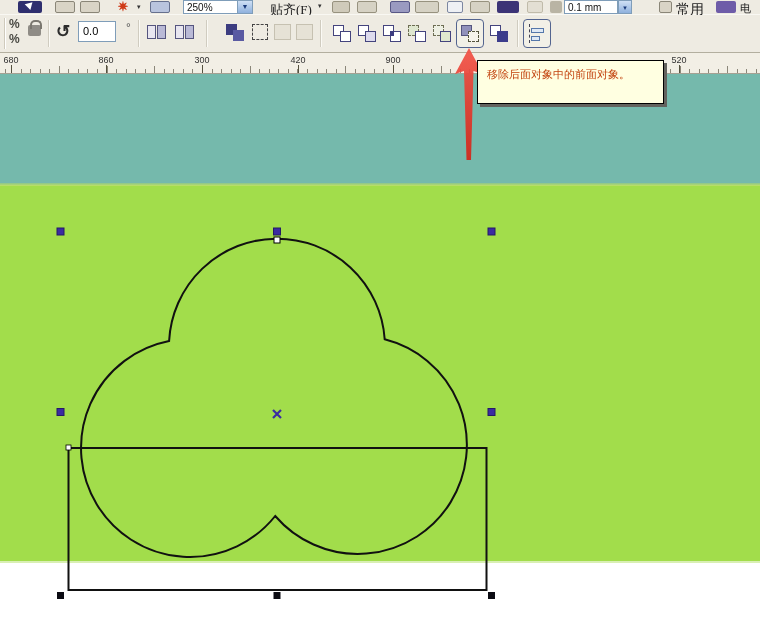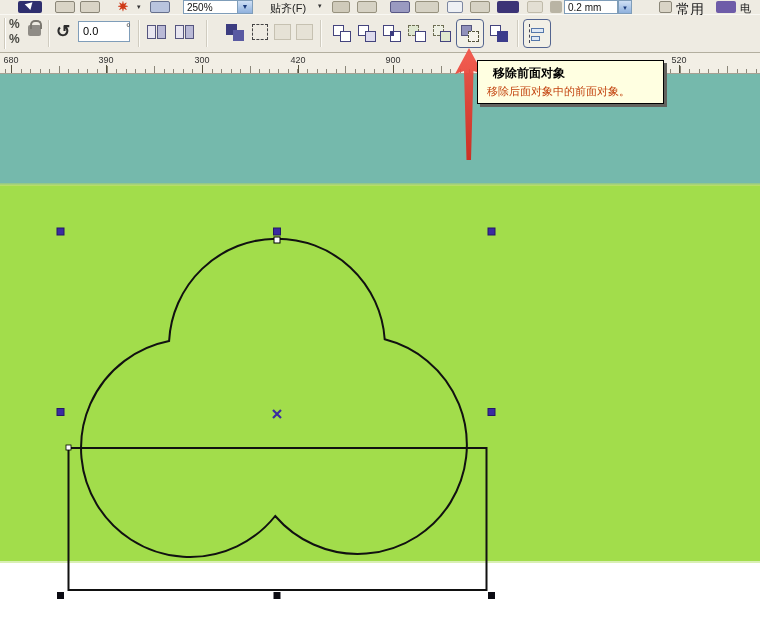--- a/index.html
+++ b/index.html
@@ -17,21 +17,21 @@
   .i-import { left:55px;  width:20px; background:#d9d4c6; border:1px solid #8a8678; }
   .i-export { left:80px;  width:20px; background:#d9d4c6; border:1px solid #8a8678; }
   .i-launch { left:110px; width:26px; background:transparent; color:#cf3a17; font-size:13px; line-height:11px; text-align:center; font-weight:bold;}
   .i-caret  { left:137px; width:8px; color:#333; font-size:7px; line-height:12px; }
   .i-pages  { left:150px; width:20px; background:#b9c4de; border:1px solid #66708e; }
   .zoom-combo { position:absolute; left:183px; top:0; width:70px; height:14px;
     background:#fff; border:1px solid #7f9db9; font-size:10px; line-height:13px; padding-left:3px; color:#111; }
   .zoom-dd { position:absolute; right:0; top:0; width:15px; height:12px;
     background:linear-gradient(#cfe0f5,#8fb1dd); border-left:1px solid #7f9db9;
     color:#1a3a7a; font-size:7px; text-align:center; line-height:12px; }
-  .snap-label { position:absolute; left:270px; top:1px; font-size:11px; color:#222; }
+  .snap-label { position:absolute; left:270px; top:1px; font-size:13px; color:#222;font-family:Liberation Serif, serif; }
   .snap-caret { position:absolute; left:318px; top:2px; font-size:7px; color:#333; }
   .i-opt  { left:332px; width:18px; background:#cfcaba; border:1px solid #97927f;}
   .i-a    { left:357px; width:20px; background:#d6d2c4; border:1px solid #97927f;}
   .i-b    { left:390px; width:20px; background:#9a9ac0; border:1px solid #585886;}
   .i-c    { left:415px; width:24px; background:#d6d2c4; border:1px solid #97927f;}
   .i-d    { left:447px; width:16px; background:#eef0f4; border:1px solid #7d87a0;}
   .i-e    { left:470px; width:20px; background:#d6d2c4; border:1px solid #97927f;}
   .i-m    { left:497px; width:22px; background:#3c3476; }
   .i-f    { left:527px; width:16px; background:#e3dfd3; border:1px solid #c0bbaa;}
   .i-pen  { left:550px; width:12px; background:#b9b4a4; }
@@ -52,21 +52,21 @@
     border-left:1px solid #cfcabc; border-right:1px solid #fff; }
   .sep { position:absolute; top:5px; bottom:5px; width:2px;
     border-left:1px solid #d0ccc0; border-right:1px solid #fbfaf5; }
   .pct { position:absolute; left:9px; font-size:12px; color:#4a4a44; font-weight:bold; }
   .pct1 { top:2px; } .pct2 { top:17px; }
   .lock-icon { position:absolute; left:28px; top:10px; width:13px; height:11px;
     background:#8f8c86; border-radius:2px; }
   .lock-icon::before { content:""; position:absolute; left:2px; top:-5px; width:8px; height:7px;
     border:2px solid #7a776f; border-bottom:none; border-radius:5px 5px 0 0; }
   .rot-icon { position:absolute; left:56px; top:6px; font-size:17px; color:#2c2c2c; font-weight:bold; }
-  .rot-input { position:absolute; left:78px; top:6px; width:52px; height:21px;
+  .rot-input { position:absolute; left:78px; top:6px; width:38px; height:21px;
     background:#fff; border:1px solid #7f9db9; font-size:11px; line-height:19px; padding-left:4px; color:#000;}
   .deg { position:absolute; left:126px; top:6px; font-size:12px; color:#555; }
   .mirror { position:absolute; top:9px; width:22px; height:18px; }
   .mir-a { left:146px; } .mir-b { left:174px; }
   .mirror .r1,.mirror .r2 { position:absolute; border:1px solid #55557f; background:#e8e6f0;}
   .mirror .r1 { left:1px; top:1px; width:9px; height:14px;}
   .mirror .r2 { left:11px; top:1px; width:9px; height:14px; background:#b9b9d6;}
   .combine-icon { position:absolute; left:226px; top:9px; width:22px; height:18px;}
   .combine-icon .r1,.combine-icon .r2 { position:absolute; width:11px; height:11px; background:#3c3c80;}
   .combine-icon .r1 { left:0; top:0;} .combine-icon .r2 { left:7px; top:6px; background:#5a5aa2;}
@@ -164,21 +164,21 @@
     <div class="tt-icon i-opt"></div>
     <div class="tt-icon i-a"></div>
     <div class="tt-icon i-b"></div>
     <div class="tt-icon i-c"></div>
     <div class="tt-icon i-d"></div>
     <div class="tt-icon i-e"></div>
     <div class="tt-icon i-m"></div>
     <div class="tt-icon i-f"></div>
     <div class="tt-icon i-pen"></div>
     <div class="width-combo">
-      <span>0.2 mm</span>
+      <span>0.1 mm</span>
     </div>
     <div class="width-spin">▾</div>
     <div class="tt-icon i-cal"></div>
     <span class="ws-label">常用</span>
     <div class="tt-icon i-g"></div>
     <span class="right-label">电</span>
   </div>
 
   <div class="propbar">
     <div class="grip"></div>
@@ -246,21 +246,21 @@
         <div class="bar2"></div>
       </div>
   </div>
 
   <div class="ruler">
     <div class="rmark m0">
         <span class="num">680</span>
         <div class="tick"></div>
       </div>
     <div class="rmark m1">
-        <span class="num">390</span>
+        <span class="num">860</span>
         <div class="tick"></div>
       </div>
     <div class="rmark m2">
         <span class="num">300</span>
         <div class="tick"></div>
       </div>
     <div class="rmark m3">
         <span class="num">420</span>
         <div class="tick"></div>
       </div>
@@ -303,17 +303,16 @@
     <path d="M273 410 l8 8 M281 410 l-8 8" stroke="#3b2ba1" stroke-width="2.2" fill="none"></path>
 
     <rect x="57" y="592" width="7" height="7" fill="#0b0b12"></rect>
     <rect x="273.5" y="592" width="7" height="7" fill="#0b0b12"></rect>
     <rect x="488" y="592" width="7" height="7" fill="#0b0b12"></rect>
 
     <polygon points="469,48 483,74 473.5,71 471,160 466.5,160 464,71 455,74" fill="url(#agrad)" opacity="0.93"></polygon>
   </svg>
 
   <div class="tooltip">
-    <div class="title">移除前面对象</div>
     <div class="body">移除后面对象中的前面对象。</div>
   </div>
 
 </div>
 
 </body></html>

